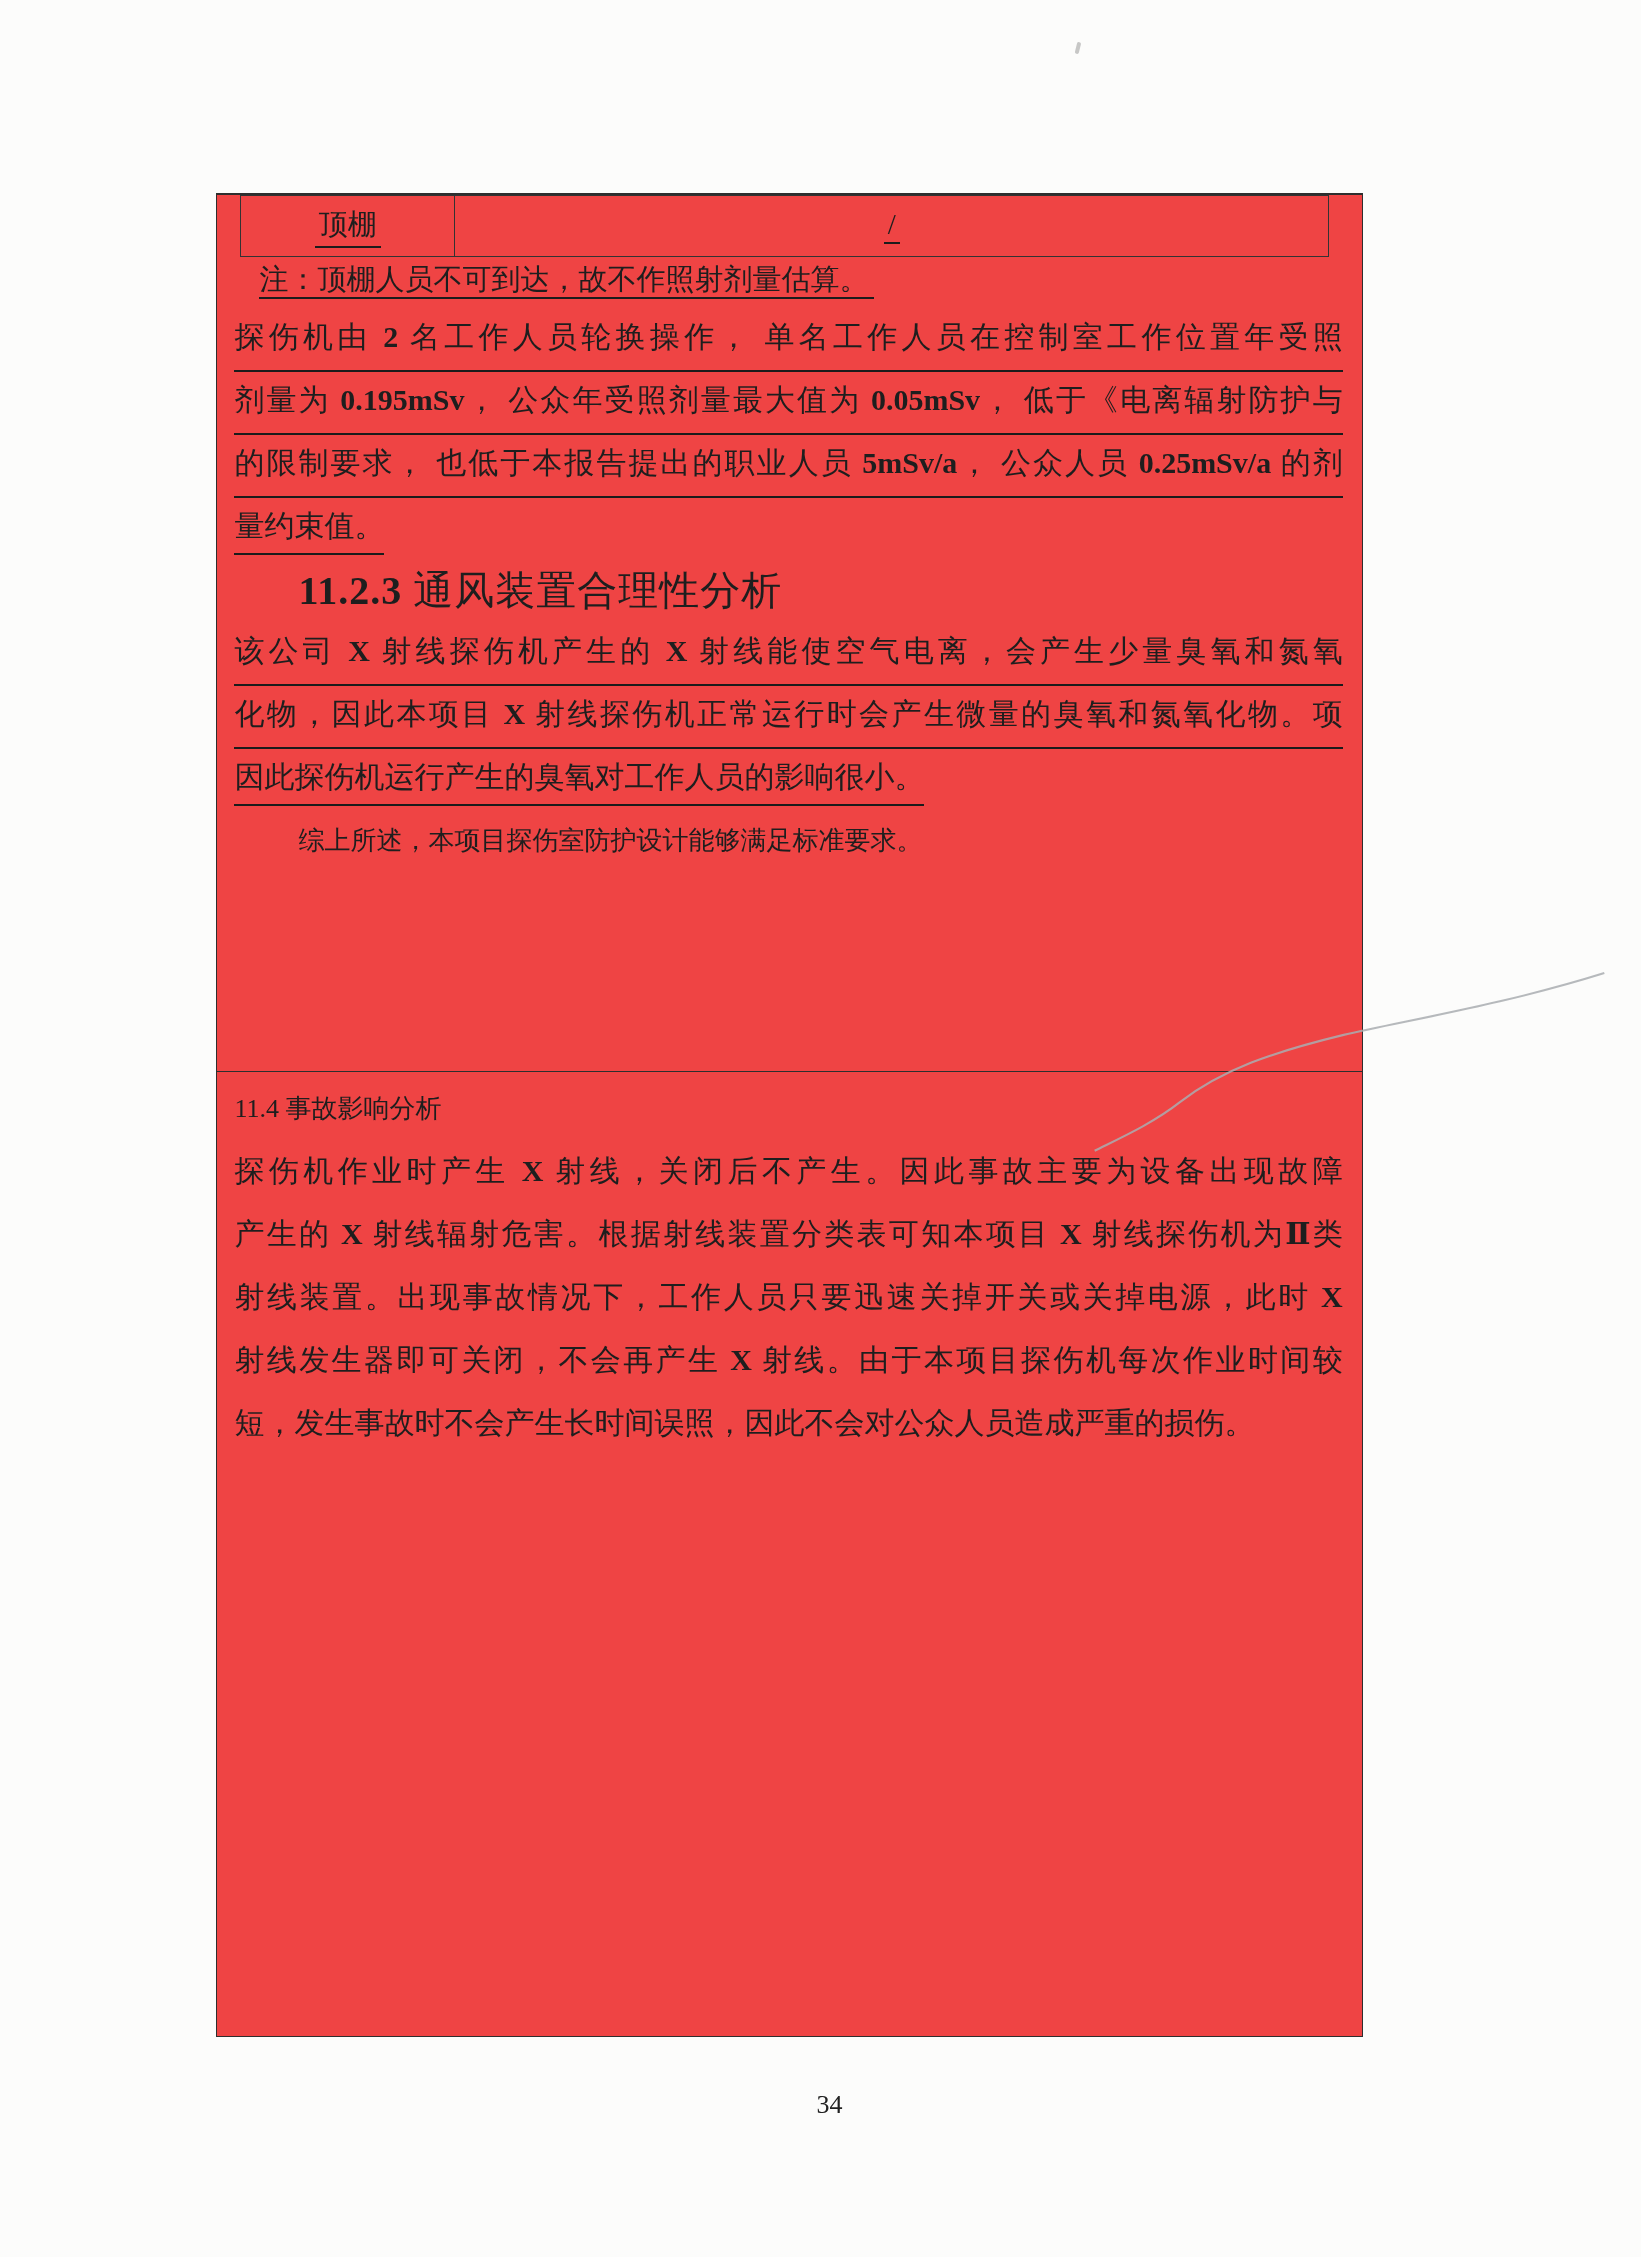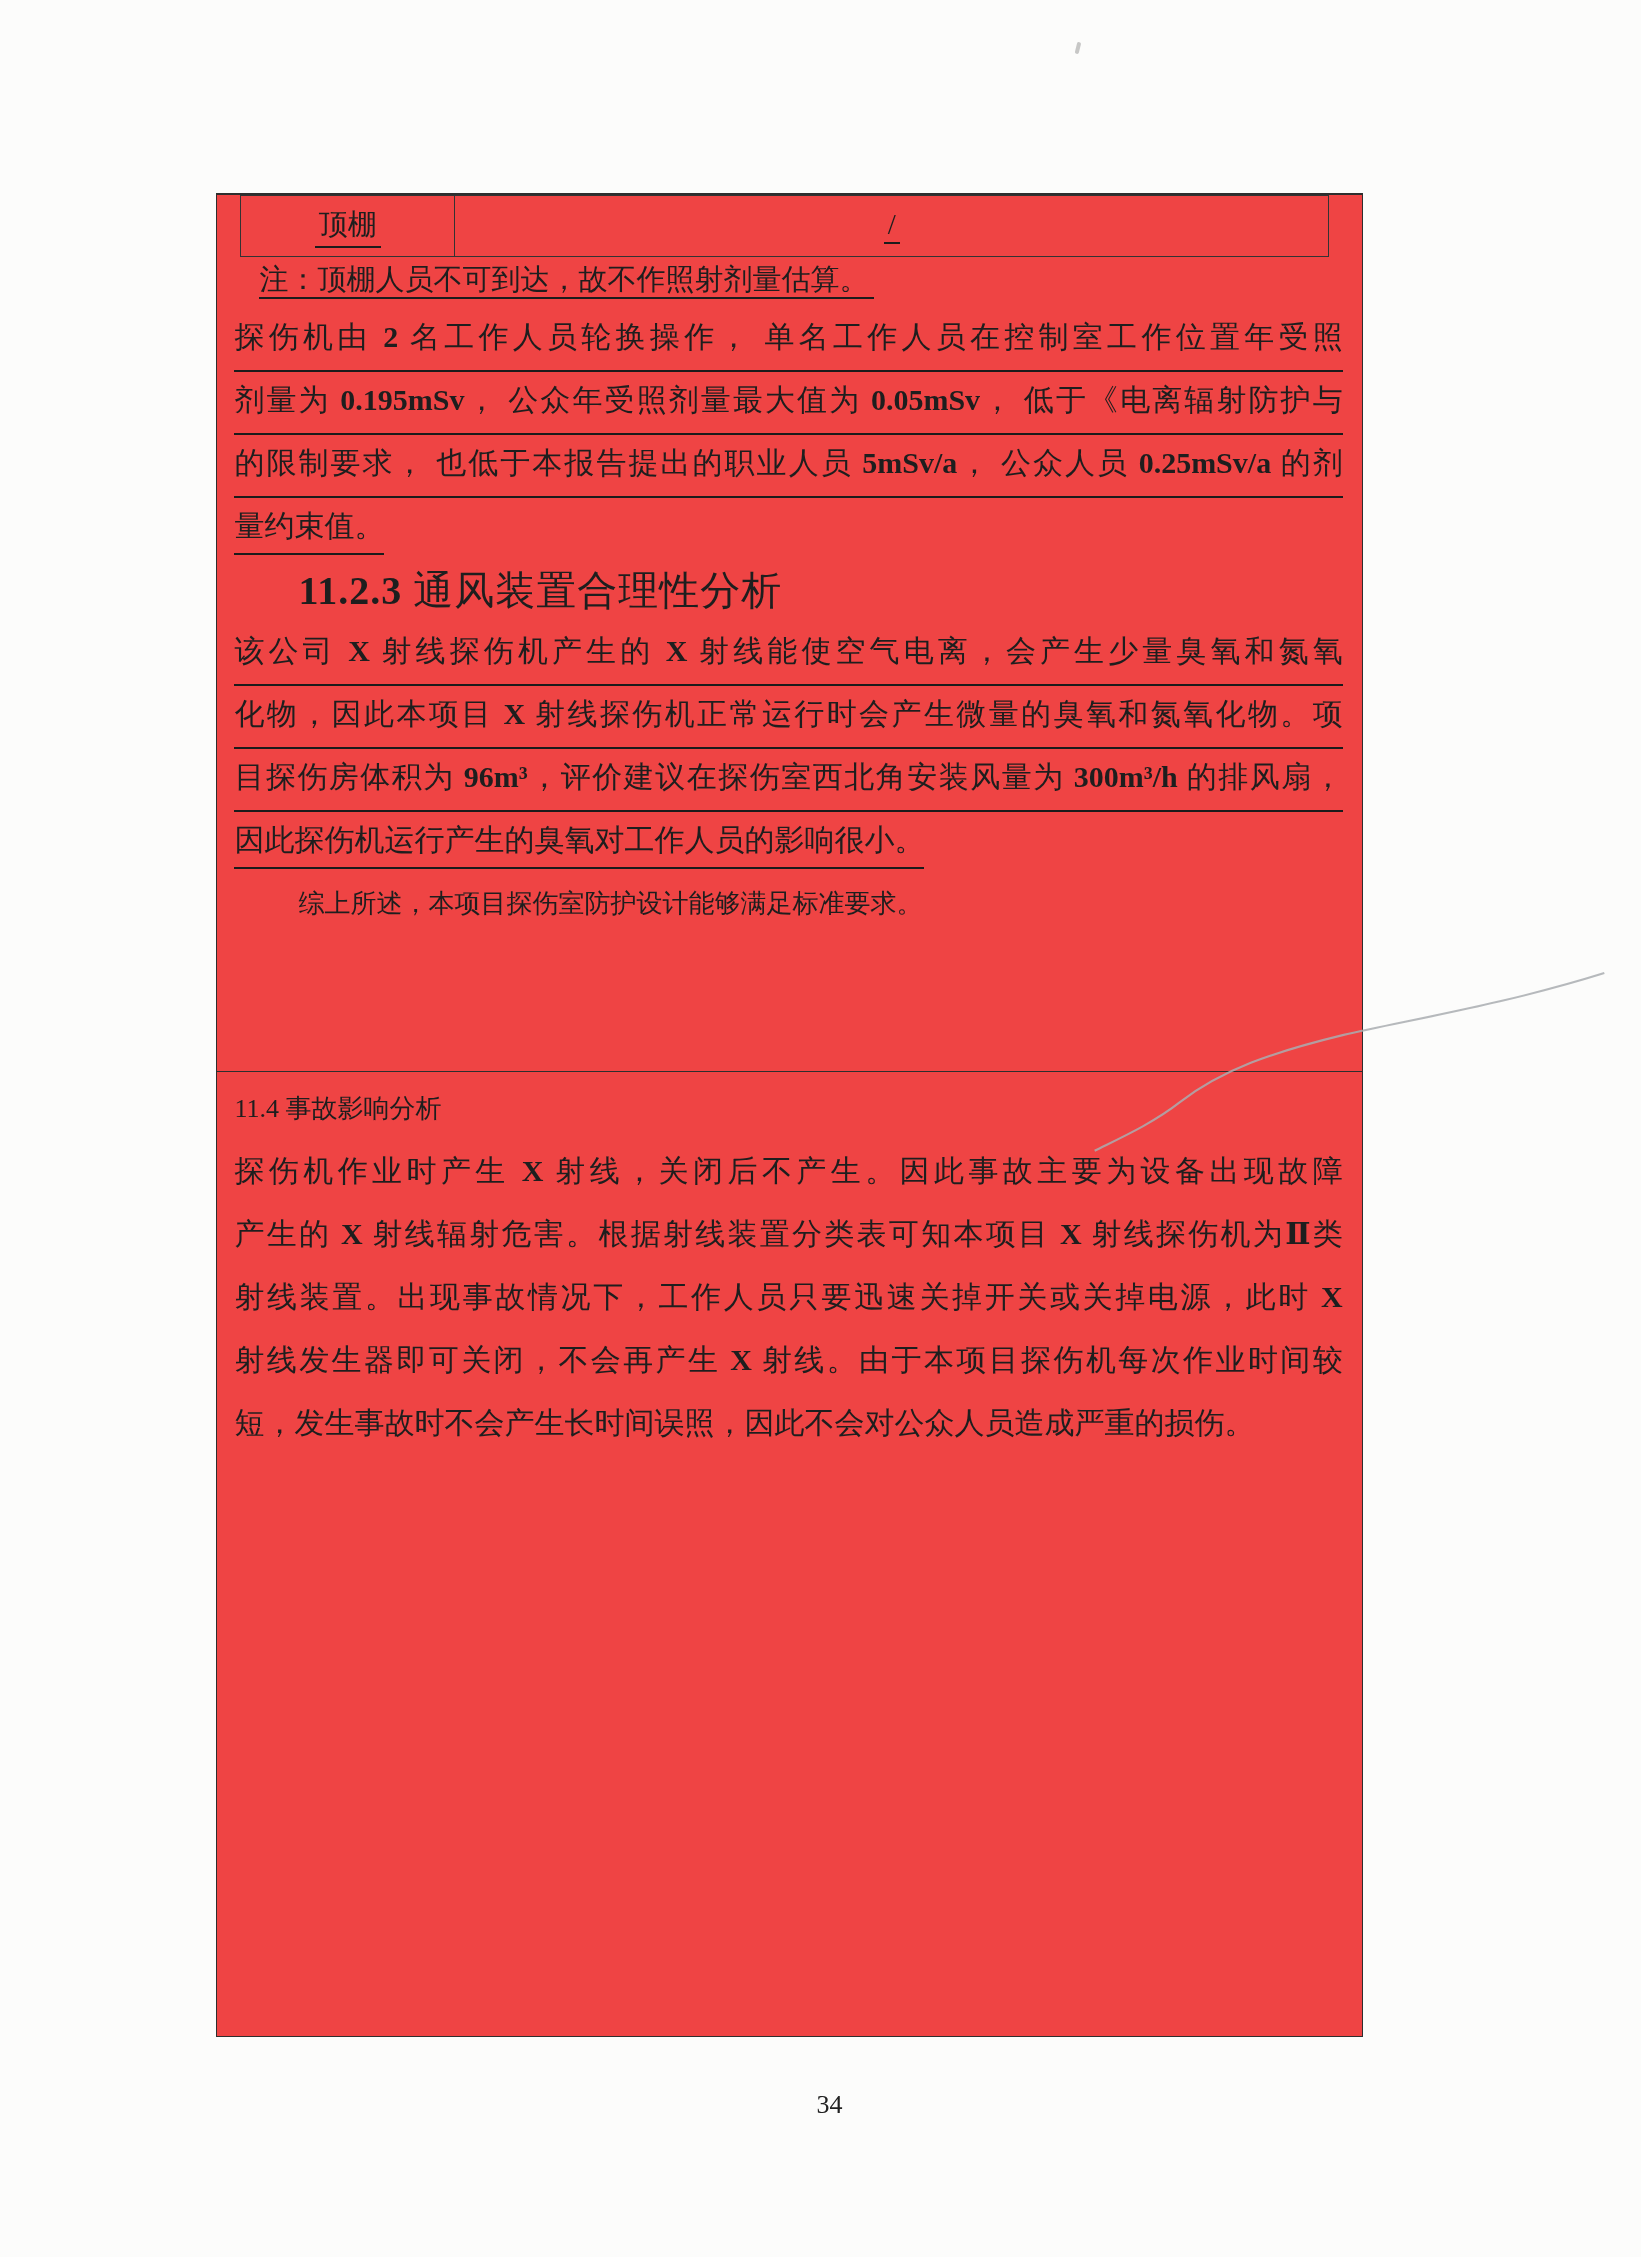--- a/index.html
+++ b/index.html
@@ -121,21 +121,20 @@
           <div class="line"><span class="line-text">剂量为 <b>0.195mSv</b>， 公众年受照剂量最大值为 <b>0.05mSv</b>， 低于《电离辐射防护与</span></div>
           <div class="line"><span class="line-text">的限制要求， 也低于本报告提出的职业人员 <b>5mSv/a</b>， 公众人员 <b>0.25mSv/a</b> 的剂</span></div>
           <div class="line"><span class="line-text">量约束值。</span></div>
         </div>
 
       <div class="h-vent"><b>11.2.3</b> 通风装置合理性分析</div>
 
       <div class="para u p-vent">
           <div class="line"><span class="line-text">该公司 <b>X</b> 射线探伤机产生的 <b>X</b> 射线能使空气电离，会产生少量臭氧和氮氧</span></div>
           <div class="line"><span class="line-text">化物，因此本项目 <b>X</b> 射线探伤机正常运行时会产生微量的臭氧和氮氧化物。项</span></div>
-          <div class="line"><span class="line-text">目探伤房体积为 <b>96m³</b>，评价建议在探伤室西北角安装风量为 <b>300m³/h</b> 的排风扇，</span></div>
           <div class="line"><span class="line-text">因此探伤机运行产生的臭氧对工作人员的影响很小。</span></div>
         </div>
 
       <div class="summary">综上所述，本项目探伤室防护设计能够满足标准要求。</div>
 
     </div>
 
     <div class="cell-lower">
 
       <div class="h-accident">11.4 事故影响分析</div>

